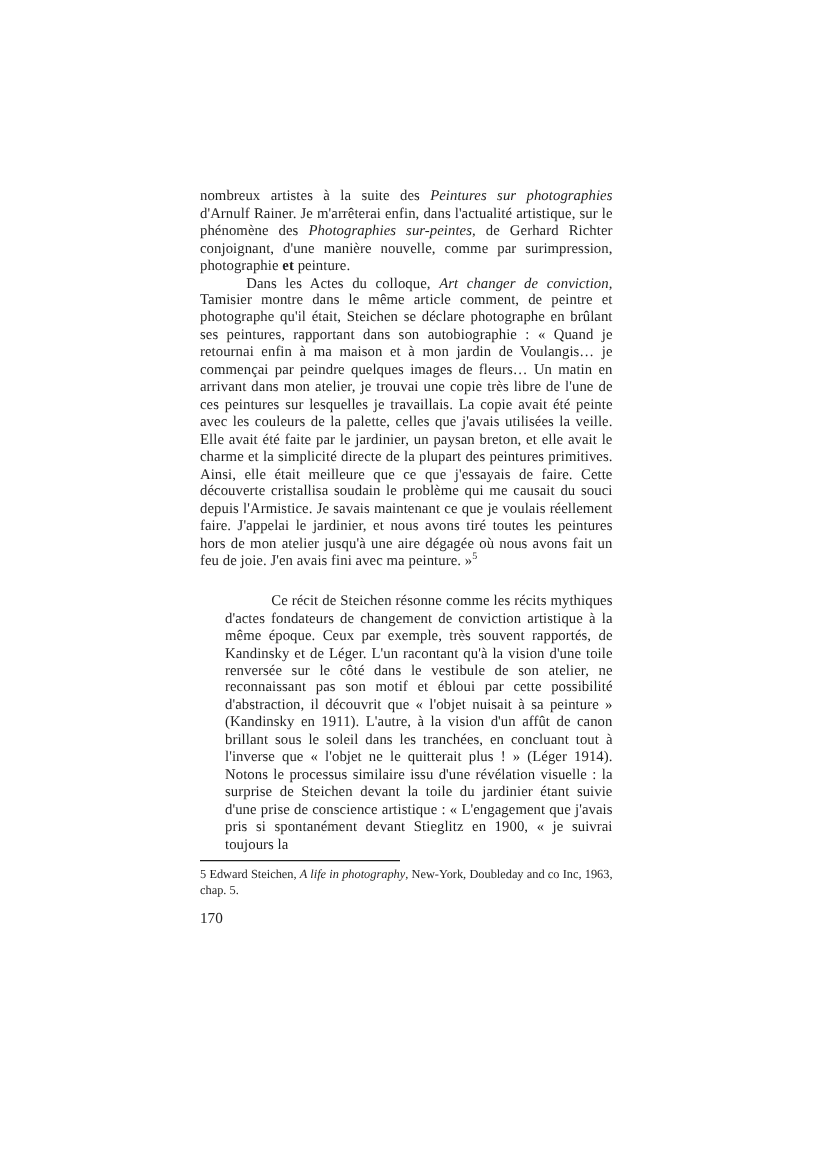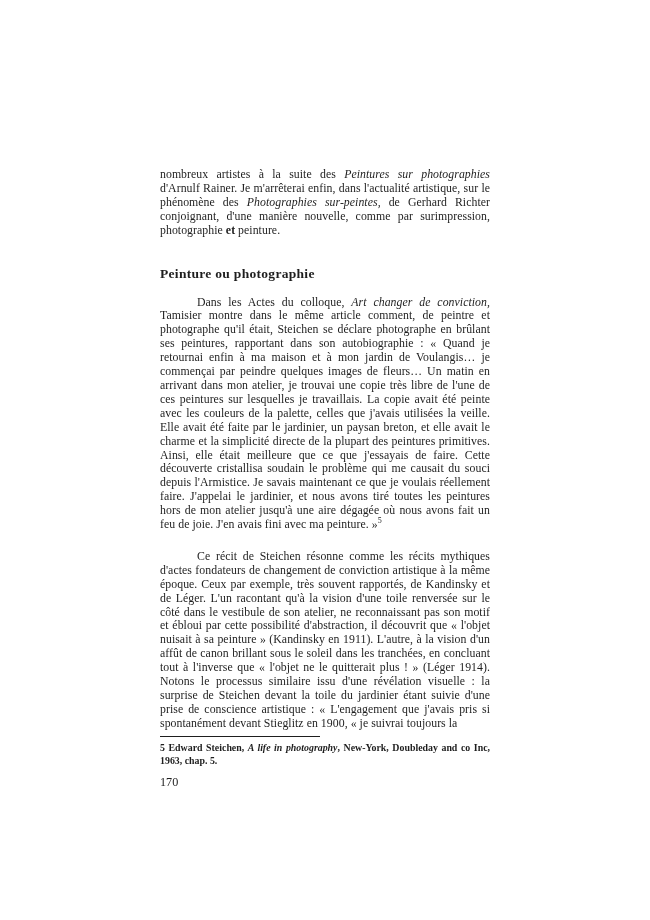--- a/index.html
+++ b/index.html
@@ -12,32 +12,32 @@
     width: 650px;
     height: 920px;
     background: #ffffff;
     overflow: hidden;
     font-family: "Liberation Serif", "DejaVu Serif", serif;
     color: #1e1e1e;
   }
   .text-column {
     position: absolute;
     left: 160px;
-    top: 168px;
+    top: 150px;
     width: 330px;
   }
   .body-para {
     margin: 0;
     font-size: 11.8px;
     line-height: 13.9px;
     text-align: justify;
     letter-spacing: 0.05px;
   }
   .body-para.indented { text-indent: 37px; }
-  .para-gap { margin-top: 18px; }
+  .para-gap { margin-top: 18px; margin-left: 20px; }
   .section-heading {
     margin: 28px 0 14px 0;
     font-size: 13.5px;
     line-height: 16px;
     font-weight: bold;
     letter-spacing: 0.3px;
   }
   .run-italic { font-style: italic; }
   .run-bold { font-weight: bold; font-style: normal; }
   .footnote-ref {
@@ -50,37 +50,35 @@
     width: 160px;
     height: 0;
     border-top: 1.2px solid #1e1e1e;
     margin: 0 0 4px 0;
   }
   .footnote-text {
     margin: 0;
     font-size: 9.9px;
     line-height: 13.2px;
     text-align: justify;
-    font-weight: bold;
   }
   .page-number {
     margin-top: 8px;
     font-size: 12.2px;
     line-height: 14px;
   }
 </style>
 </head>
 <body>
 
 <div class="page">
   <div class="text-column">
 
     <p class="body-para"><span>nombreux artistes à la suite des </span><span class="run-italic">Peintures sur photographies</span><span> d'Arnulf Rainer. Je m'arrêterai enfin, dans l'actualité artistique, sur le phénomène des </span><span class="run-italic">Photographies sur-peintes,</span><span> de Gerhard Richter conjoignant, d'une manière nouvelle, comme par surimpression, photographie </span><span class="run-bold">et</span><span> peinture.</span></p>
 
-    <h2 class="section-heading">Peinture ou photographie</h2>
 
     <p class="body-para indented"><span>Dans les Actes du colloque, </span><span class="run-italic">Art changer de conviction,</span><span> Tamisier montre dans le même article comment, de peintre et photographe qu'il était, Steichen se déclare photographe en brûlant ses peintures, rapportant dans son autobiographie : « Quand je retournai enfin à ma maison et à mon jardin de Voulangis… je commençai par peindre quelques images de fleurs… Un matin en arrivant dans mon atelier, je trouvai une copie très libre de l'une de ces peintures sur lesquelles je travaillais. La copie avait été peinte avec les couleurs de la palette, celles que j'avais utilisées la veille. Elle avait été faite par le jardinier, un paysan breton, et elle avait le charme et la simplicité directe de la plupart des peintures primitives. Ainsi, elle était meilleure que ce que j'essayais de faire. Cette découverte cristallisa soudain le problème qui me causait du souci depuis l'Armistice. Je savais maintenant ce que je voulais réellement faire. J'appelai le jardinier, et nous avons tiré toutes les peintures hors de mon atelier jusqu'à une aire dégagée où nous avons fait un feu de joie. J'en avais fini avec ma peinture. »</span><span class="footnote-ref">5</span></p>
 
     <p class="body-para indented para-gap"><span>Ce récit de Steichen résonne comme les récits mythiques d'actes fondateurs de changement de conviction artistique à la même époque. Ceux par exemple, très souvent rapportés, de Kandinsky et de Léger. L'un racontant qu'à la vision d'une toile renversée sur le côté dans le vestibule de son atelier, ne reconnaissant pas son motif et ébloui par cette possibilité d'abstraction, il découvrit que « l'objet nuisait à sa peinture » (Kandinsky en 1911). L'autre, à la vision d'un affût de canon brillant sous le soleil dans les tranchées, en concluant tout à l'inverse que « l'objet ne le quitterait plus ! » (Léger 1914). Notons le processus similaire issu d'une révélation visuelle : la surprise de Steichen devant la toile du jardinier étant suivie d'une prise de conscience artistique : « L'engagement que j'avais pris si spontanément devant Stieglitz en 1900, « je suivrai toujours la</span></p>
 
     <div class="footnote-block">
       <div class="footnote-rule"></div>
       <p class="footnote-text"><span>5 Edward Steichen, </span><span class="run-italic">A life in photography</span><span>, New-York, Doubleday and co Inc, 1963, chap. 5.</span></p>
     </div>
 

